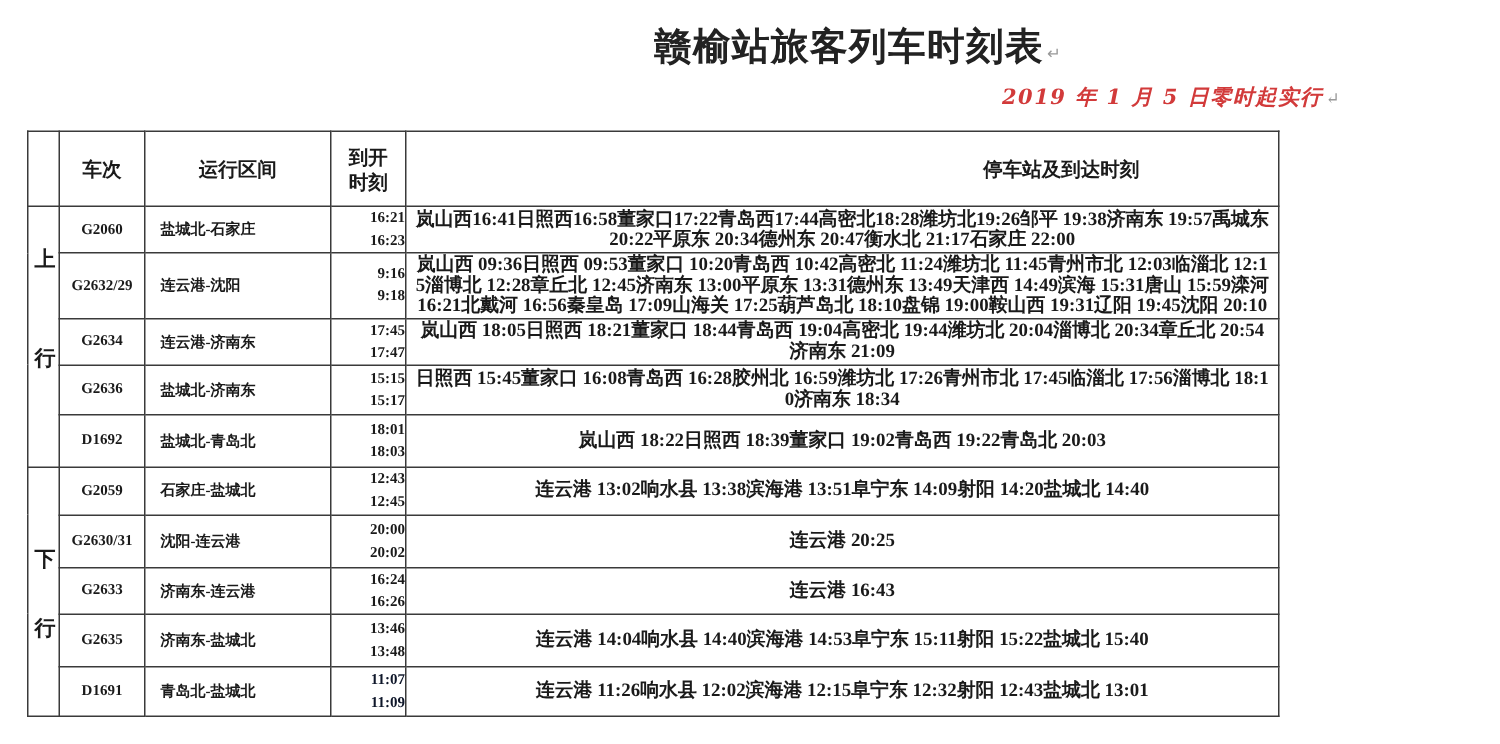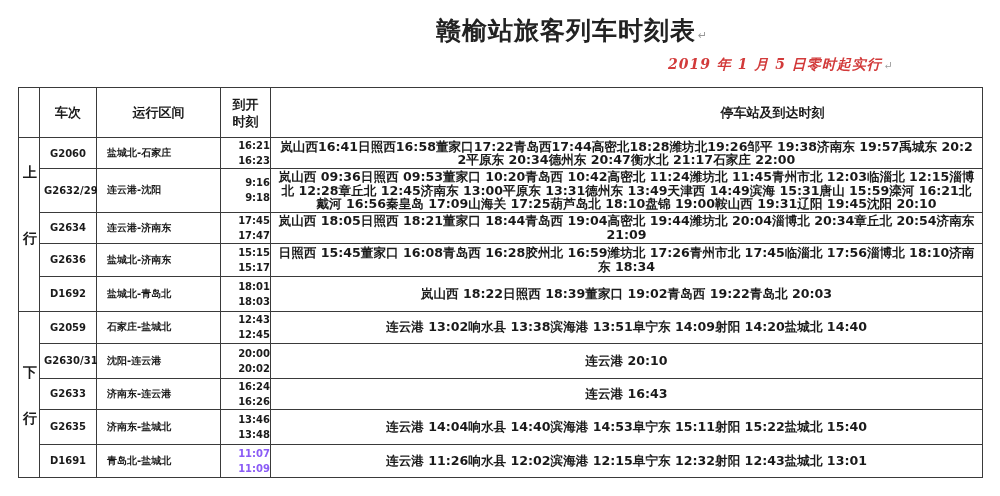--- a/index.html
+++ b/index.html
@@ -4,33 +4,33 @@
 <style>
   html, body { margin:0; padding:0; background:#ffffff; }
   body { width:1000px; height:496px; position:relative; overflow:hidden;
          font-family:"DejaVu Sans","Liberation Sans",sans-serif; color:#1a1a1a; }
   .title { position:absolute; left:436px; top:14px; font-size:25px; font-weight:bold;
            letter-spacing:1px; color:#222; }
   .para-mark { font-size:11px; color:#999; font-weight:normal; margin-left:2px; }
   .subtitle { position:absolute; left:668px; top:56px; font-size:14px; font-weight:bold;
               color:#d23a3a; font-family:"DejaVu Serif","Liberation Serif",serif; letter-spacing:1px;font-style:italic; }
   table.tt { position:absolute; left:18px; top:87px; border-collapse:collapse;
-             table-layout:fixed; width:965px; }
+             table-layout:fixed; width:835px;font-family:Liberation Serif, serif; }
   table.tt td, table.tt th { border:1.6px solid #3a3a3a; padding:0; vertical-align:middle; }
   table.tt th { font-size:13px; font-weight:bold; text-align:center; line-height:17px; }
   .col-dir { width:21px; }
   .col-no { width:57px; }
   .col-route { width:124px; }
   .col-time { width:50px; }
   .dir { text-align:center; font-size:14px; font-weight:bold; position:relative; }
   .dir span { position:absolute; left:4px; }
   td.no { text-align:center; font-size:10px; font-weight:bold; line-height:15px; }
   td.route { font-size:10px; font-weight:bold; padding-left:10px !important; }
   td.time { text-align:right; font-size:10px; font-weight:bold; line-height:15px; }
-  td.time.red { color:#8b5cf6; }
+  td.time.red { color:#0f172a; }
   td.stops { font-size:12.6px; font-weight:bold; line-height:13.5px; padding:1px 6px 1px 6px !important;
              word-break:break-all;text-align:center; }
   th.stops-h { text-align:right; padding-left:292px !important; }
 </style>
 </head>
 <body>
 
 <div class="title">
   <span>赣榆站旅客列车时刻表</span><span class="para-mark">↵</span>
 </div>
@@ -119,21 +119,21 @@
         </td>
     <td class="stops">连云港 13:02响水县 13:38滨海港 13:51阜宁东 14:09射阳 14:20盐城北 14:40</td>
   </tr>
   <tr style="height:35px">
     <td class="no" style="padding:0 4px">G2630/31</td>
     <td class="route">沈阳-连云港</td>
     <td class="time">
           <div>20:00</div>
           <div>20:02</div>
         </td>
-    <td class="stops">连云港 20:10</td>
+    <td class="stops">连云港 20:25</td>
   </tr>
   <tr style="height:30px">
     <td class="no">G2633</td>
     <td class="route">济南东-连云港</td>
     <td class="time">
           <div>16:24</div>
           <div>16:26</div>
         </td>
     <td class="stops">连云港 16:43</td>
   </tr>

